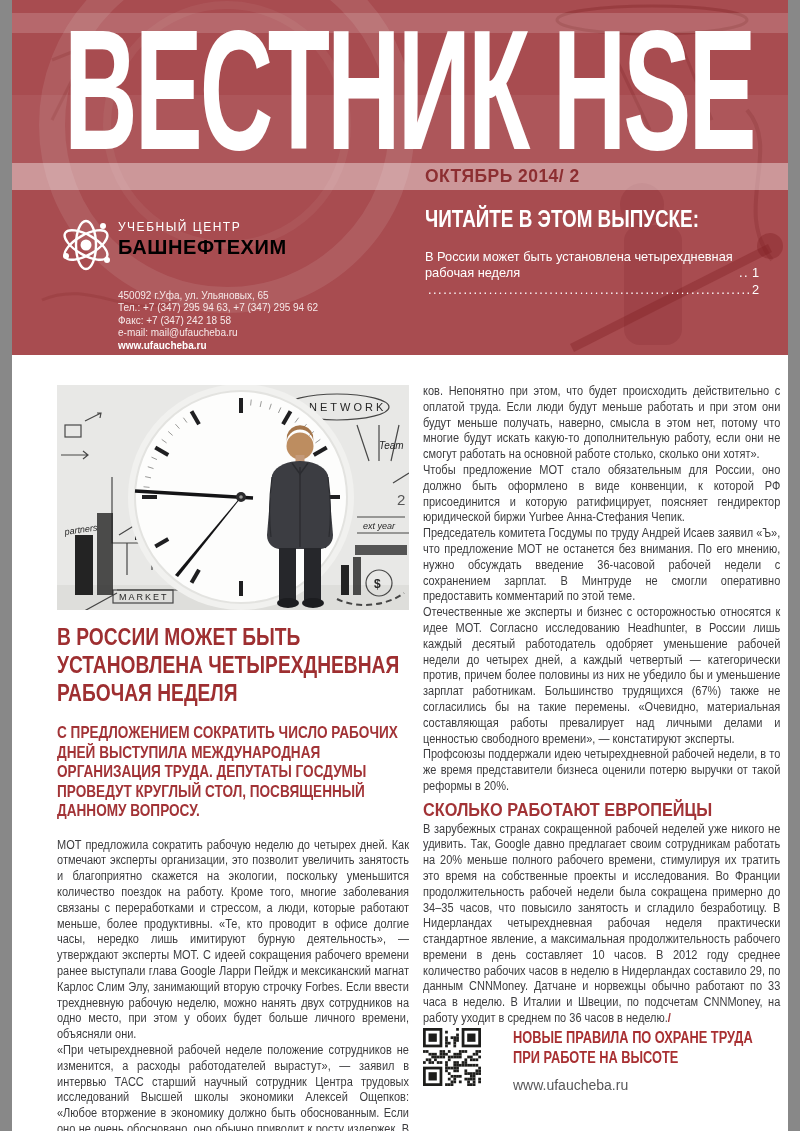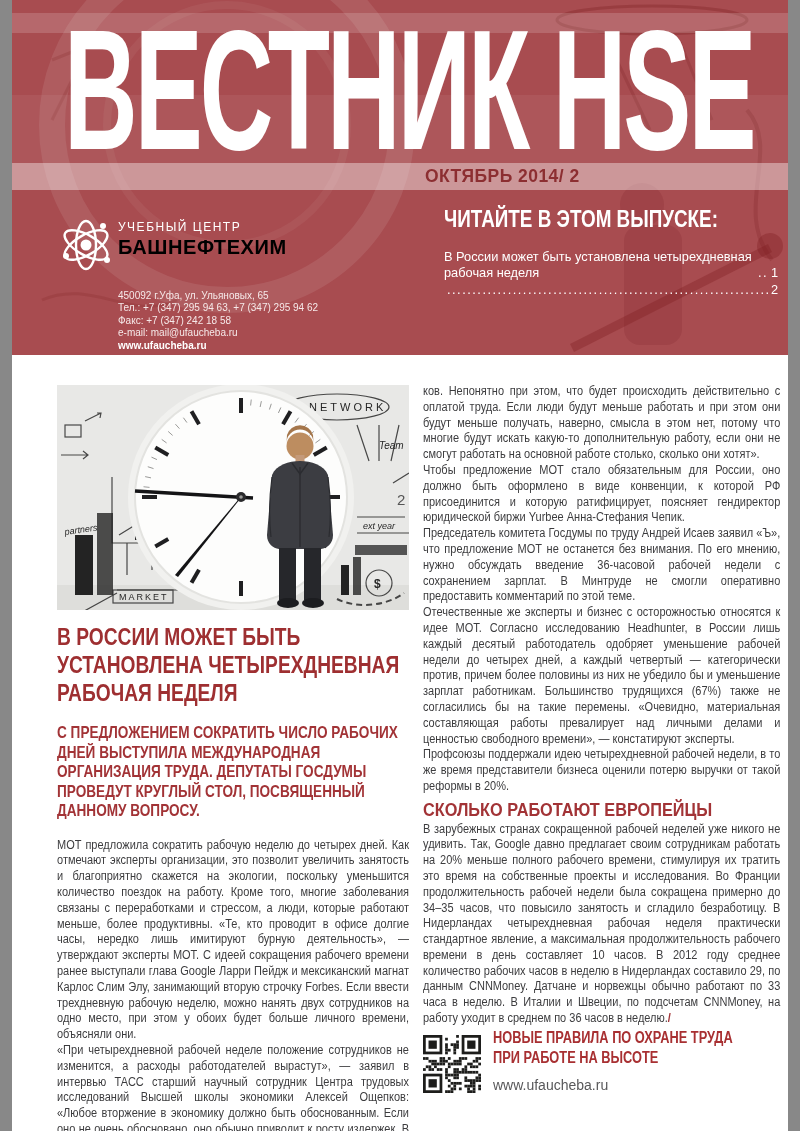--- a/index.html
+++ b/index.html
@@ -20,21 +20,21 @@
 
   
   .brand{position:absolute;left:45px;top:208px;width:330px;}
   .atom{position:absolute;left:0;top:8px;}
   .org1{position:absolute;left:61px;top:12px;font-size:12px;letter-spacing:1.5px;color:#fff;font-weight:normal;}
   .org2{position:absolute;left:61px;top:28px;font-size:20px;font-weight:bold;letter-spacing:.6px;color:#000000;}
   .brand-contact{position:absolute;left:61px;top:70px;font-size:10px;line-height:12.4px;color:#f6e9e9;margin-top:12px;}
   .brand-contact .site{font-weight:bold;color:#fff;}
 
   
-  .toc{position:absolute;left:432px;top:206px;width:334px;color:#fff;}
+  .toc{position:absolute;left:413px;top:206px;width:334px;color:#fff;}
   .toc-heading{font-size:23px;font-weight:bold;white-space:nowrap;transform:scaleX(.82);
         transform-origin:0 0;margin-bottom:16px;}
   .toc-item{display:flex;align-items:flex-end;font-size:12.8px;line-height:16.4px;}
   .toc-label{flex:0 1 auto;}
   .toc-dots{flex:1 1 10px;min-width:10px;overflow:hidden;white-space:nowrap;margin:0 3px;}
   .toc-dots::after{content:"....................................................................................";letter-spacing:1.5px;}
   .toc-page{flex:0 0 auto;}
 
   
   .col-left{position:absolute;left:45px;top:385px;width:352px;}
@@ -46,21 +46,21 @@
         transform:scaleX(.80);transform-origin:0 0;}
   .col-text{width:400px;transform:scaleX(.88);transform-origin:0 0;font-size:12.5px;line-height:15.8px;
         color:#3c3c3e;text-align:justify;}
   .col-right .col-text{width:406px;}
   .col-left .col-text{margin-top:16px;}
   .body-p{margin:0;}
   .section-heading{font-size:18.5px;font-weight:bold;color:#a23336;white-space:nowrap;margin:7px 0 4px;}
   .endmark{color:#a23336;font-weight:bold;}
 
   
-  .promo{position:absolute;left:411px;top:1028px;width:360px;display:flex;gap:12px;align-items:flex-end;}
+  .promo{position:absolute;left:411px;top:1028px;width:360px;display:flex;gap:32px;align-items:flex-start;}
   .qr{width:58px;height:58px;flex:0 0 auto;}
   .promo-heading{width:340px;font-size:16px;line-height:20px;font-weight:bold;color:#a83032;
         transform:scaleX(.80);transform-origin:0 0;}
   .promo-url{margin-top:9px;font-size:14px;color:#58585a;}
 </style>
 </head>
 <body>
 
 <div class="page">
 

